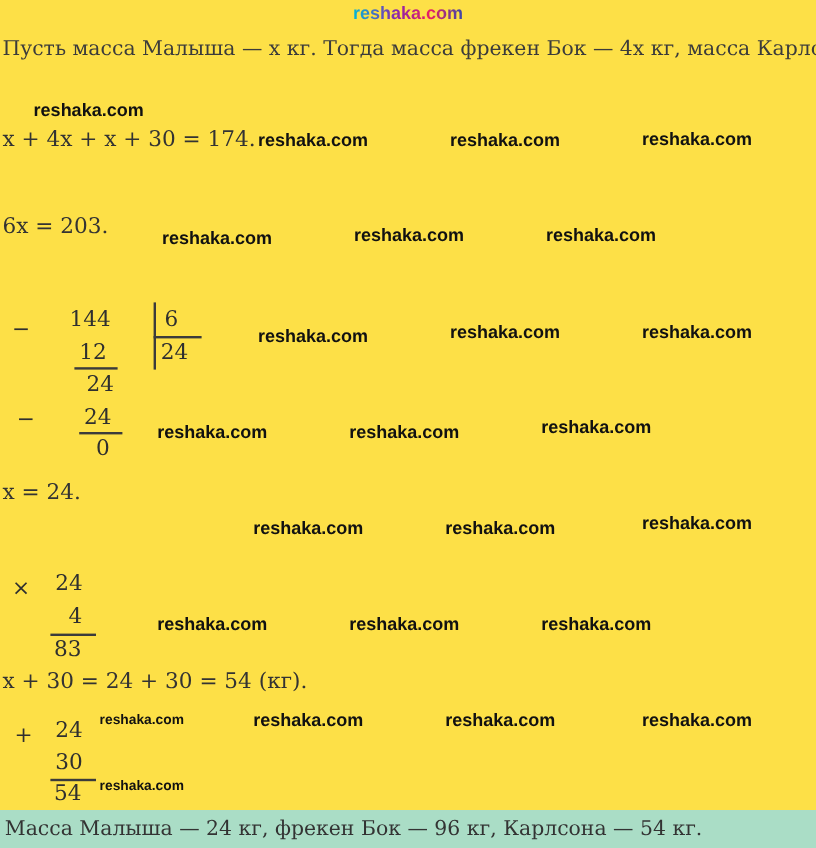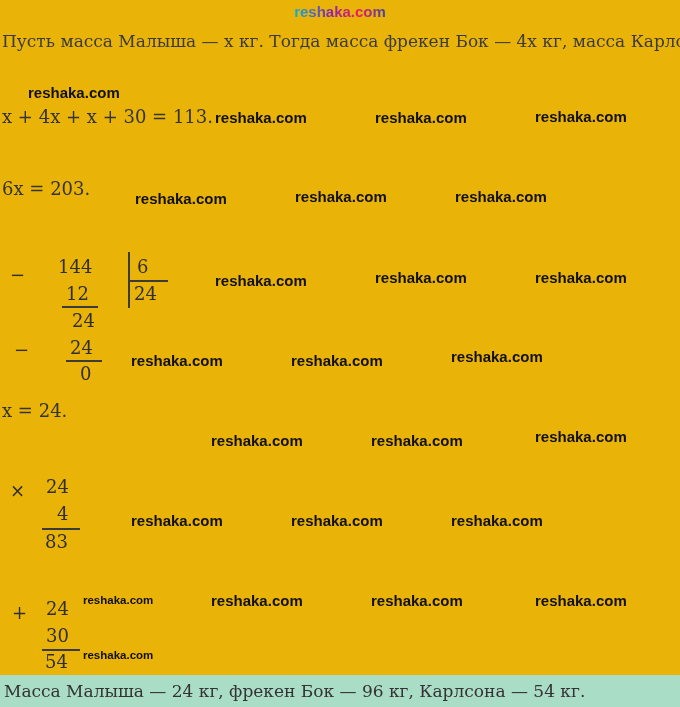--- a/index.html
+++ b/index.html
@@ -1,18 +1,18 @@
 <!DOCTYPE html>
 <html><head>
 <meta charset="utf-8">
 <style>
   * { margin:0; padding:0; box-sizing:border-box; }
   html, body { background:#ffffff; }
   .canvas {
-    position:relative; width:680px; height:707px; background:#eab308;
+    position:relative; width:680px; height:707px; background:#fde047;
     overflow:hidden; font-family:"DejaVu Serif", serif; color:#3b3b3b;
   }
   .logo {
     position:absolute; top:3px; left:50%; transform:translateX(-50%);
     font-family:"Liberation Sans", sans-serif; font-weight:bold; font-size:15px;
     background:linear-gradient(90deg,#00b8d9 0%,#8e24aa 40%,#e91e63 70%,#3949ab 100%);
     -webkit-background-clip:text; background-clip:text; color:transparent;
     white-space:nowrap;
   }
   .line { position:absolute; left:2px; white-space:nowrap; }
@@ -36,21 +36,21 @@
 </style>
 </head>
 <body>
 
 <div class="canvas">
 
   <div class="logo">reshaka.com</div>
 
   <div class="line intro" style="top:31px">Пусть масса Малыша — x кг. Тогда масса фрекен Бок — 4x кг, масса Карлсона</div>
 
-  <div class="line eq" style="top:106px">x + 4x + x + 30 = 113.</div>
+  <div class="line eq" style="top:106px">x + 4x + x + 30 = 174.</div>
   <div class="line eq" style="top:178px">6x = 203.</div>
 
   <div>
     <span class="sign" style="left:10px;top:264px">−</span>
     <span class="num" style="left:58px;top:256px">144</span>
     <div class="vrule" style="left:128px;top:252px;height:56px"></div>
     <span class="num" style="left:137px;top:256px">6</span>
     <div class="rule" style="left:128px;top:280px;width:40px"></div>
     <span class="num" style="left:134px;top:283px">24</span>
     <span class="num" style="left:66px;top:283px">12</span>
@@ -65,20 +65,21 @@
   <div class="line eq" style="top:400px">x = 24.</div>
 
   <div>
     <span class="sign" style="left:10px;top:480px">×</span>
     <span class="num" style="left:46px;top:476px">24</span>
     <span class="num" style="left:57px;top:503px">4</span>
     <div class="rule" style="left:42px;top:528px;width:38px"></div>
     <span class="num" style="left:45px;top:531px">83</span>
   </div>
 
+  <div class="line eq" style="top:557px">x + 30 = 24 + 30 = 54 (кг).</div>
 
   <div>
     <span class="sign" style="left:12px;top:602px">+</span>
     <span class="num" style="left:46px;top:598px">24</span>
     <span class="num" style="left:46px;top:625px">30</span>
     <div class="rule" style="left:42px;top:649px;width:38px"></div>
     <span class="num" style="left:45px;top:651px">54</span>
   </div>
 
   <span class="wm" style="left:28px;top:84px">reshaka.com</span>

